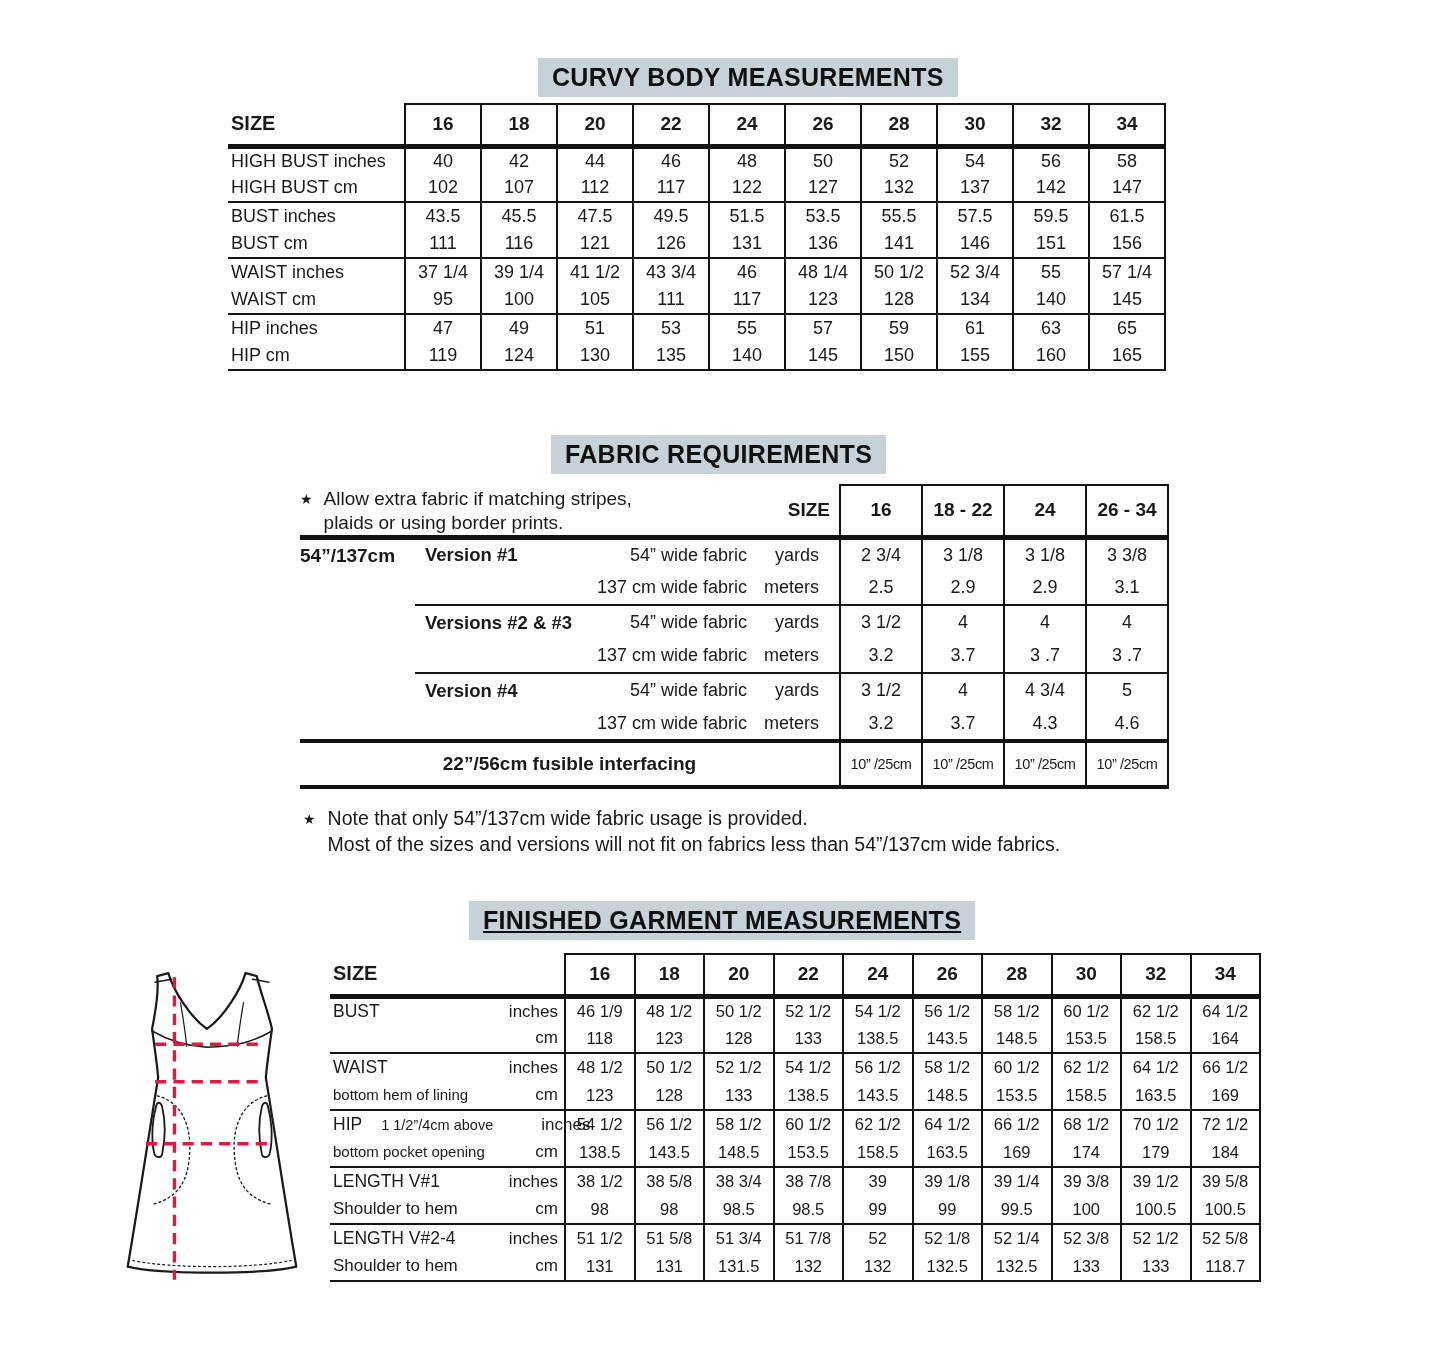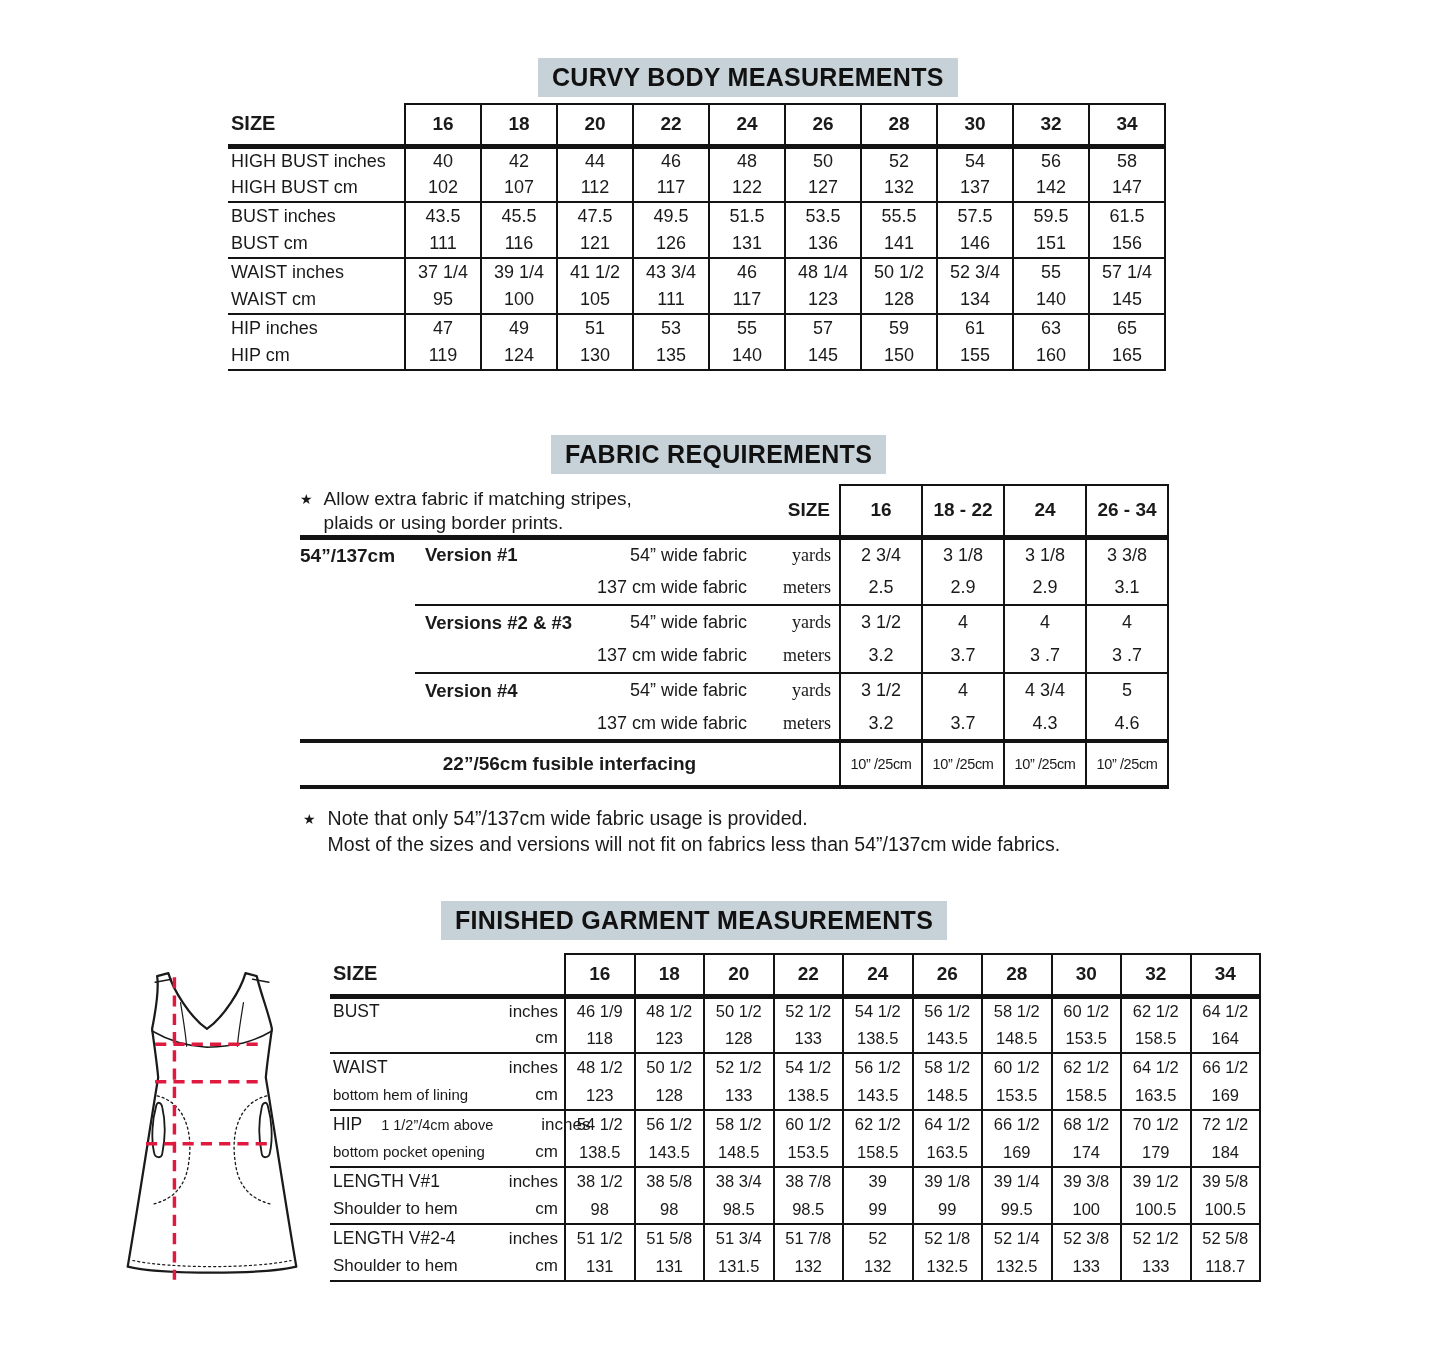--- a/index.html
+++ b/index.html
@@ -7,21 +7,21 @@
     position:relative; width:1445px; height:1367px; background:#ffffff;
     font-family:"Liberation Sans", sans-serif; color:#1a1a1a; overflow:hidden;
   }
   .sec-title {
     position:absolute; background:#c7d1d8; color:#111;
     font-weight:700; font-size:25px; letter-spacing:0.3px;
     padding:5px 14px; white-space:nowrap;
   }
   #t1-title { left:518px; top:58px;margin-left:20px; }
   #t2-title { left:551px; top:435px; }
-  #t3-title { left:441px; top:901px; }
+  #t3-title { left:469px; top:901px;text-decoration:underline; }
 
   table { border-collapse:collapse; table-layout:fixed; }
   td { padding:0; vertical-align:middle; }
 
   
   .mt { position:absolute; }
   .mt td.d { text-align:center; border-left:2px solid #131313; }
   .mt tr td.d:last-child { border-right:2px solid #131313; }
   .mt thead tr td.d { border-top:2px solid #131313; }
   .mt thead tr td { border-bottom:5px solid #131313; }
@@ -60,21 +60,21 @@
   .ft tr td.d:last-child { border-right:2px solid #131313; }
   .ft tr.hdr td.d { border-top:2px solid #131313; font-weight:700; font-size:19px; }
   .ft tr.hdr td { border-bottom:5px solid #131313; }
   .ft .note { vertical-align:top; }
   .ft .note-in { display:flex; gap:11px; align-items:flex-start; font-size:19px; line-height:1.25; padding-top:2px; }
   .ft .star { font-size:14px; line-height:1; margin-top:5px; }
   .ft .sizeh { font-weight:700; font-size:19px; text-align:right; padding-right:9px; }
   .ft .pre { font-weight:700; font-size:19px; text-align:left; vertical-align:top; padding-top:5px; white-space:nowrap;margin-top:39px; }
   .ft .ver { font-weight:700; font-size:18.5px; text-align:left; padding-left:10px; white-space:nowrap; }
   .ft .desc { text-align:right; padding-right:16px; white-space:nowrap; }
-  .ft .unit { text-align:right; padding-right:8px;font-family:Liberation Serif, serif; }
+  .ft .unit { text-align:right; padding-right:20px; }
   .ft tr.sep td:not(.pre) { border-top:2.5px solid #131313; }
   .ft tr.ifc { height:46px; }
   .ft tr.ifc td { border-top:4px solid #131313; border-bottom:4px solid #131313; }
   .ft .ifcl { font-weight:700; font-size:19px; text-align:center; }
   .ft td.d.ifcv { font-size:14.5px; letter-spacing:-0.4px; padding:0 1px; }
 
   .footnote { position:absolute; left:303px; top:806px; display:flex; gap:12px; font-size:19.5px; line-height:1.32; }
   .footnote .star { font-size:14px; line-height:1; margin-top:6px; }
 
   .dress { position:absolute; left:110px; top:968px; }

